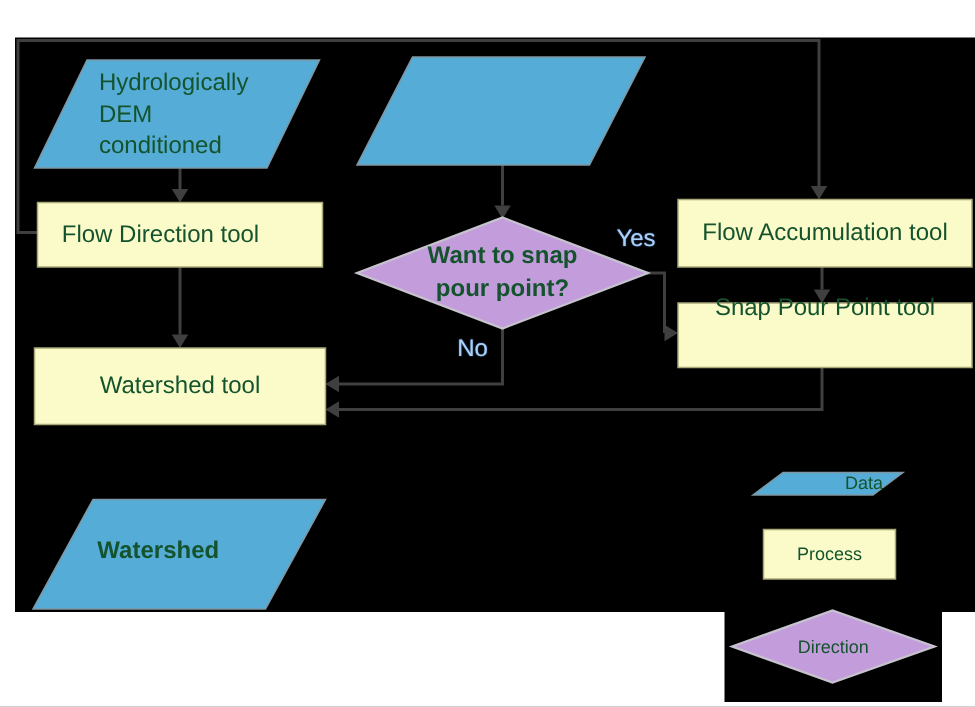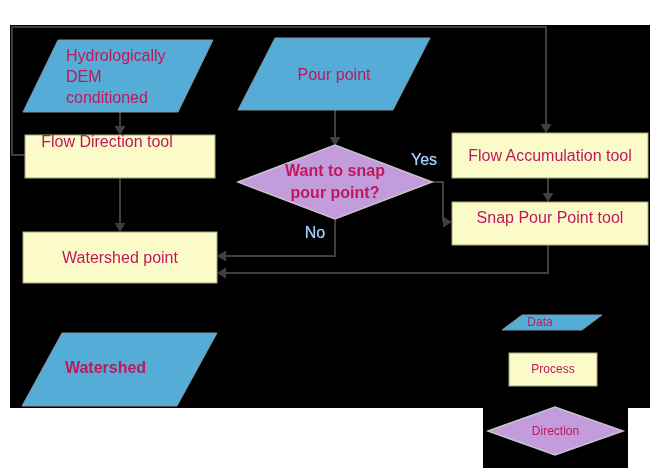--- a/index.html
+++ b/index.html
@@ -11,21 +11,21 @@
     font-family: "Liberation Sans", sans-serif;
     overflow: hidden;
   }
   #diagram-svg { position: absolute; left: 0; top: 0; }
   .lbl {
     position: absolute;
     display: flex;
     align-items: center;
     justify-content: center;
     text-align: center;
-    color: #be185d;
+    color: #14532d;
     font-size: 16px;
     line-height: 21px;
     pointer-events: none;
     white-space: nowrap;
   }
   .lbl .line { display: block; }
   .lbl-left { justify-content: flex-start; text-align: left; }
   .edge-lbl {
     font-size: 16px;
     line-height: 13px;
@@ -98,42 +98,41 @@
   </svg>
 
   <div class="lbl lbl-left" style="left:66px; top:45px; width:130px;">
     <div>
       <span class="line">Hydrologically</span>
       <span class="line">DEM</span>
       <span class="line">conditioned</span>
     </div>
   </div>
 
-  <div class="lbl" style="left:238px; top:38px; width:192px; height:72px;">Pour point</div>
 
-  <div class="lbl" style="left:25px; top:120px; width:164px; height:43px;">Flow Direction tool</div>
+  <div class="lbl" style="left:25px; top:135px; width:164px; height:43px;">Flow Direction tool</div>
 
   <div class="lbl" style="left:452px; top:133px; width:196px; height:45px;border-radius:18px;">Flow Accumulation tool</div>
 
-  <div class="lbl" style="left:452px; top:202px; width:196px; height:31px;">Snap Pour Point tool</div>
+  <div class="lbl" style="left:452px; top:190px; width:196px; height:31px;">Snap Pour Point tool</div>
 
   <div class="lbl" style="left:238px; top:145px; width:194px; height:74px; line-height:22px;font-weight:bold;">
     <div>
       <span class="line">Want to snap</span>
       <span class="line">pour point?</span>
     </div>
   </div>
 
-  <div class="lbl" style="left:23px; top:232px; width:194px; height:51px;">Watershed point</div>
+  <div class="lbl" style="left:23px; top:232px; width:194px; height:51px;">Watershed tool</div>
 
   <div class="lbl" style="left:8px; top:333px; width:195px; height:68px;font-weight:bold;">Watershed</div>
 
   <div class="lbl edge-lbl" style="left:407px; top:152px; width:34px; height:15px;">Yes</div>
 
   <div class="lbl edge-lbl" style="left:299px; top:225px; width:32px; height:15px;">No</div>
 
-  <div class="lbl legend-lbl" style="left:490px; top:314px; width:100px; height:16px;">Data</div>
+  <div class="lbl legend-lbl" style="left:526px; top:314px; width:100px; height:16px;">Data</div>
 
   <div class="lbl legend-lbl" style="left:509px; top:353px; width:88px; height:33px;border-radius:15px;">Process</div>
 
   <div class="lbl legend-lbl" style="left:488px; top:407px; width:135px; height:48px;">Direction</div>
 
 </div>
 
 </body></html>

